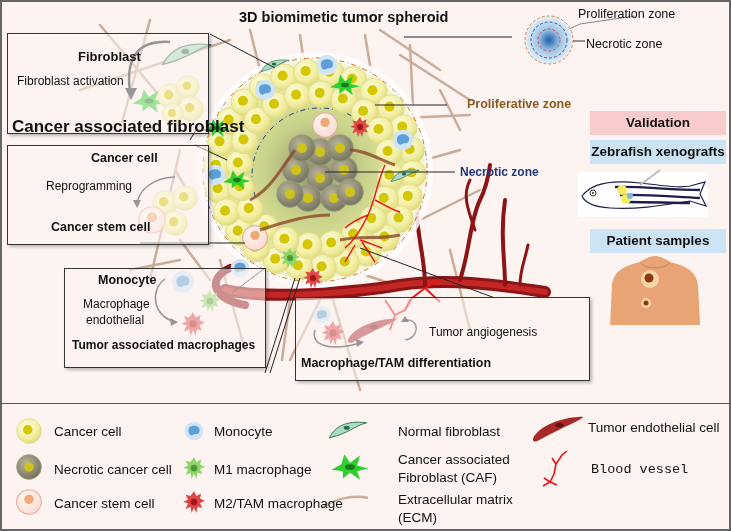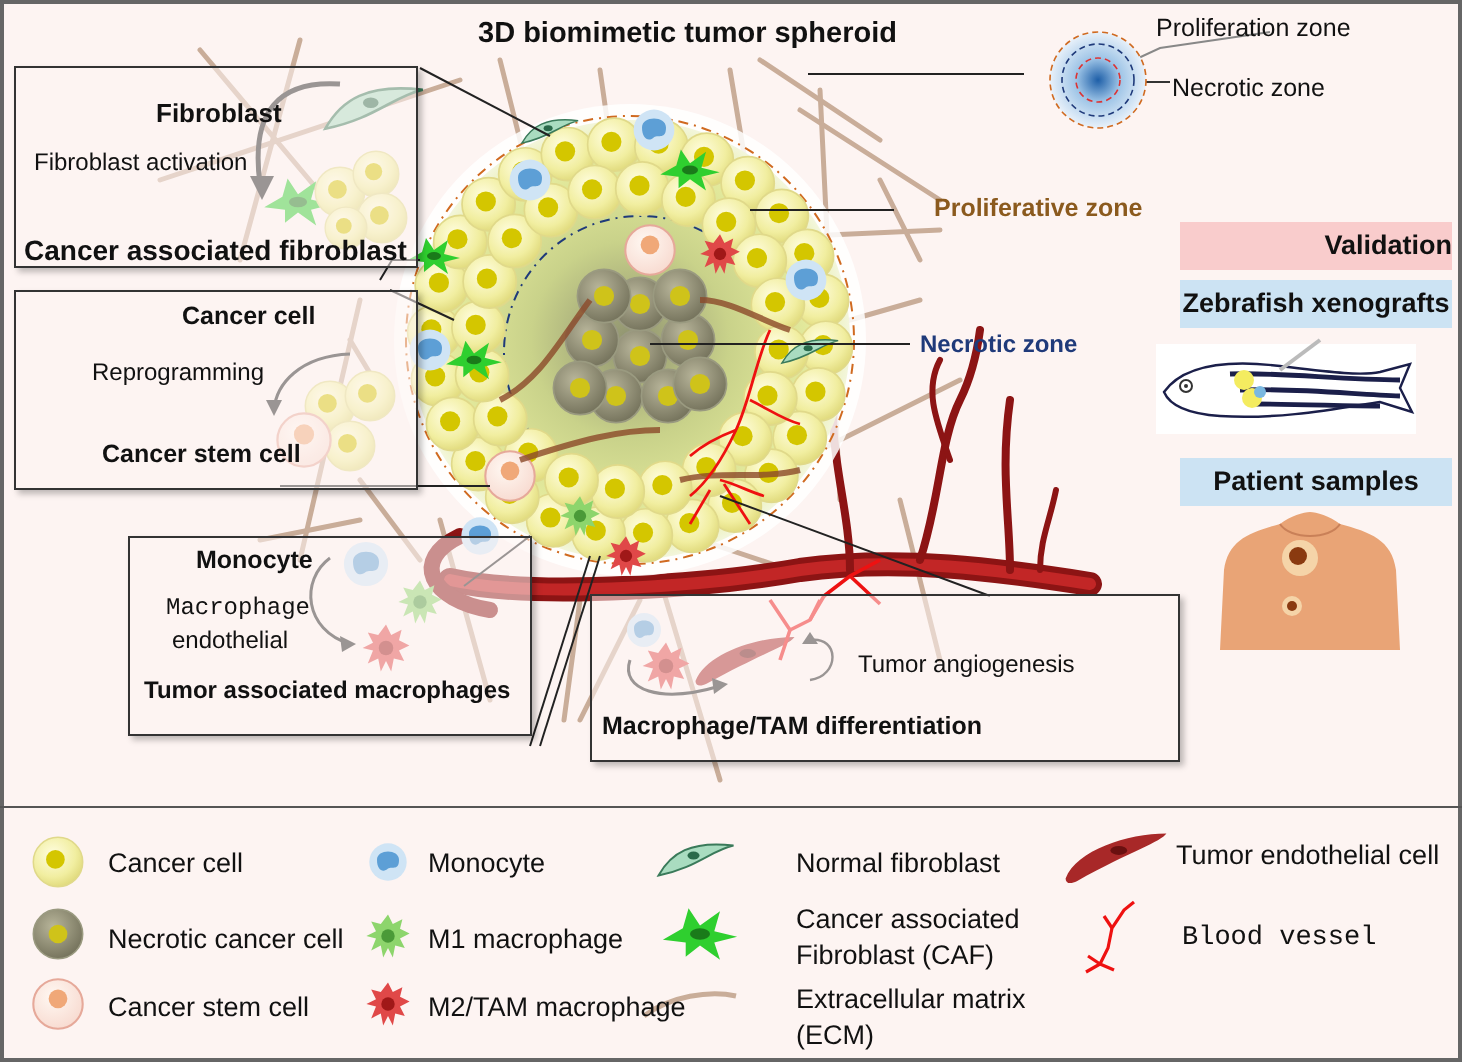--- a/index.html
+++ b/index.html
@@ -331,38 +331,38 @@
 
 <div class="txt" style="left:578px; top:7px; font-size:12.5px;">Proliferation zone</div>
 <div class="txt" style="left:586px; top:37px; font-size:12.5px;">Necrotic zone</div>
 
 <div class="txt bold" style="left:447px; top:97px; font-size:12.5px; color:#8b5a1e;padding-left:20px;">Proliferative zone</div>
 <div class="txt bold" style="left:460px; top:165px; font-size:12px; color:#1f3a7a;">Necrotic zone</div>
 
 <div class="box" style="left:7px; top:33px; width:200px; height:99px;"></div>
 <div class="txt bold" style="left:78px; top:49px; font-size:13px;">Fibroblast</div>
 <div class="txt" style="left:17px; top:74px; font-size:12px;">Fibroblast activation</div>
-<div class="txt bold" style="left:12px; top:117px; font-size:14px;">Cancer associated fibroblast</div>
+<div class="txt bold" style="left:12px; top:117px; font-size:17px;">Cancer associated fibroblast</div>
 
 <div class="box" style="left:7px; top:145px; width:200px; height:98px;"></div>
 <div class="txt bold" style="left:91px; top:151px; font-size:12.5px;">Cancer cell</div>
 <div class="txt" style="left:46px; top:179px; font-size:12px;">Reprogramming</div>
 <div class="txt bold" style="left:51px; top:220px; font-size:12.5px;">Cancer stem cell</div>
 
 <div class="box" style="left:64px; top:268px; width:200px; height:98px;"></div>
 <div class="txt bold" style="left:98px; top:273px; font-size:12.5px;">Monocyte</div>
-<div class="txt" style="left:83px; top:297px; font-size:12px;font-family:Liberation Mono, monospace;">Macrophage</div>
+<div class="txt" style="left:83px; top:297px; font-size:12px;">Macrophage</div>
 <div class="txt" style="left:86px; top:313px; font-size:12px;">endothelial</div>
 <div class="txt bold" style="left:72px; top:338px; font-size:12px;">Tumor associated macrophages</div>
 
 <div class="box" style="left:295px; top:297px; width:293px; height:82px;"></div>
 <div class="txt" style="left:429px; top:325px; font-size:12px;">Tumor angiogenesis</div>
 <div class="txt bold" style="left:301px; top:356px; font-size:12.5px;">Macrophage/TAM differentiation</div>
 
-<div class="val-band" style="top:111px; background:#f9cccc;text-align:right;">Validation</div>
+<div class="val-band" style="top:111px; background:#f9cccc;">Validation</div>
 <div class="val-band" style="top:140px; background:#cce3f3;">Zebrafish xenografts</div>
 <div class="val-band" style="top:229px; background:#cce3f3;">Patient samples</div>
 
 <div class="legend-divider"></div>
 <div>
   <div class="lg" style="left:54px; top:424px;">Cancer cell</div>
   <div class="lg" style="left:54px; top:462px;">Necrotic cancer cell</div>
   <div class="lg" style="left:54px; top:496px;">Cancer stem cell</div>
   <div class="lg" style="left:214px; top:424px;">Monocyte</div>
   <div class="lg" style="left:214px; top:462px;">M1 macrophage</div>

